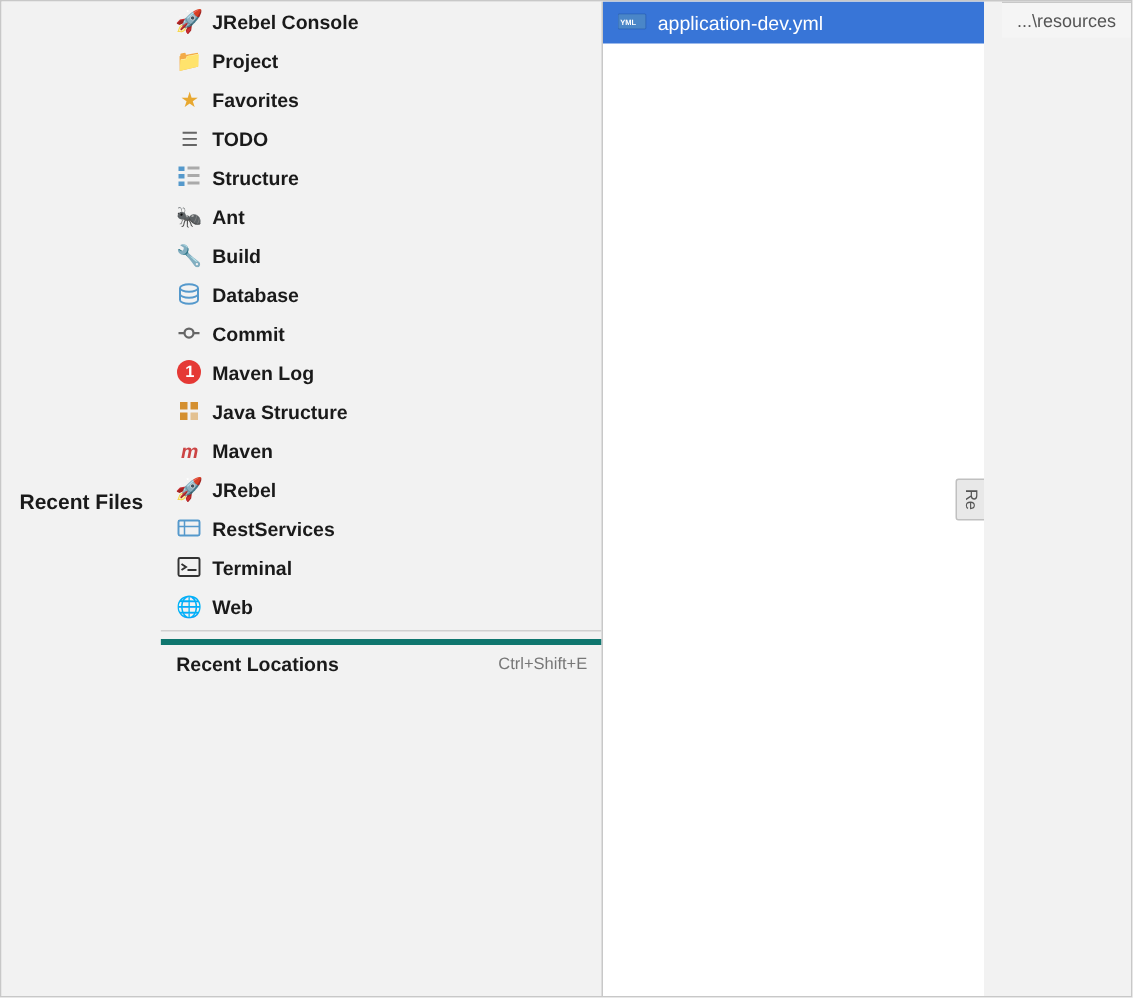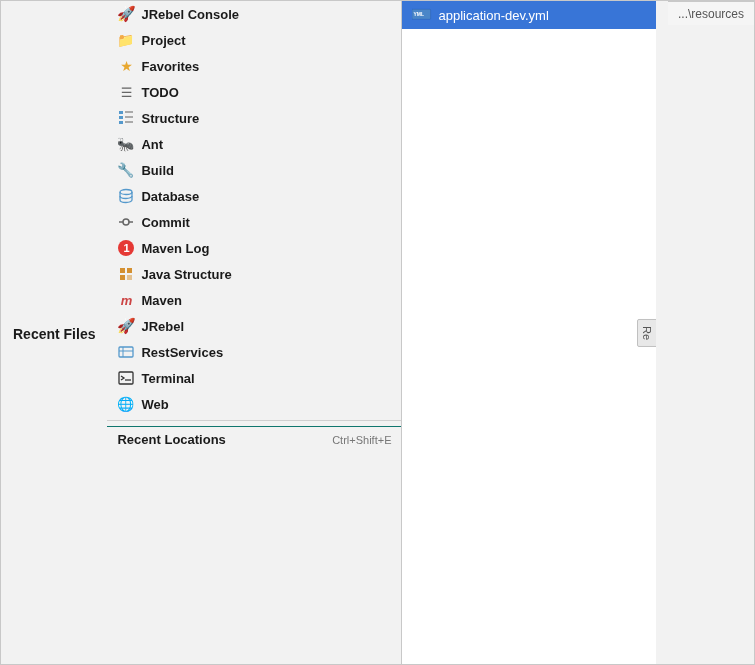--- a/index.html
+++ b/index.html
@@ -142,21 +142,21 @@
       margin-left: 12px;
     }
     .recent-locations {
       display: flex;
       align-items: center;
       padding: 5px 10px;
       cursor: pointer;
       color: #1a1a1a;
       font-size: 13px;
       gap: 16px;
-      border-top: 1px solid #0f766e;
+      border-top: 4px solid #0f766e;
       margin-top: 2px;
     }
     .recent-locations-shortcut {
       color: #777;
       font-size: 11px;
       margin-left: 4px;
     }
     
     .icon-jrebel { color: #4CAF50; font-size: 15px; }
     .icon-folder { color: #e8a830; font-size: 14px; }

